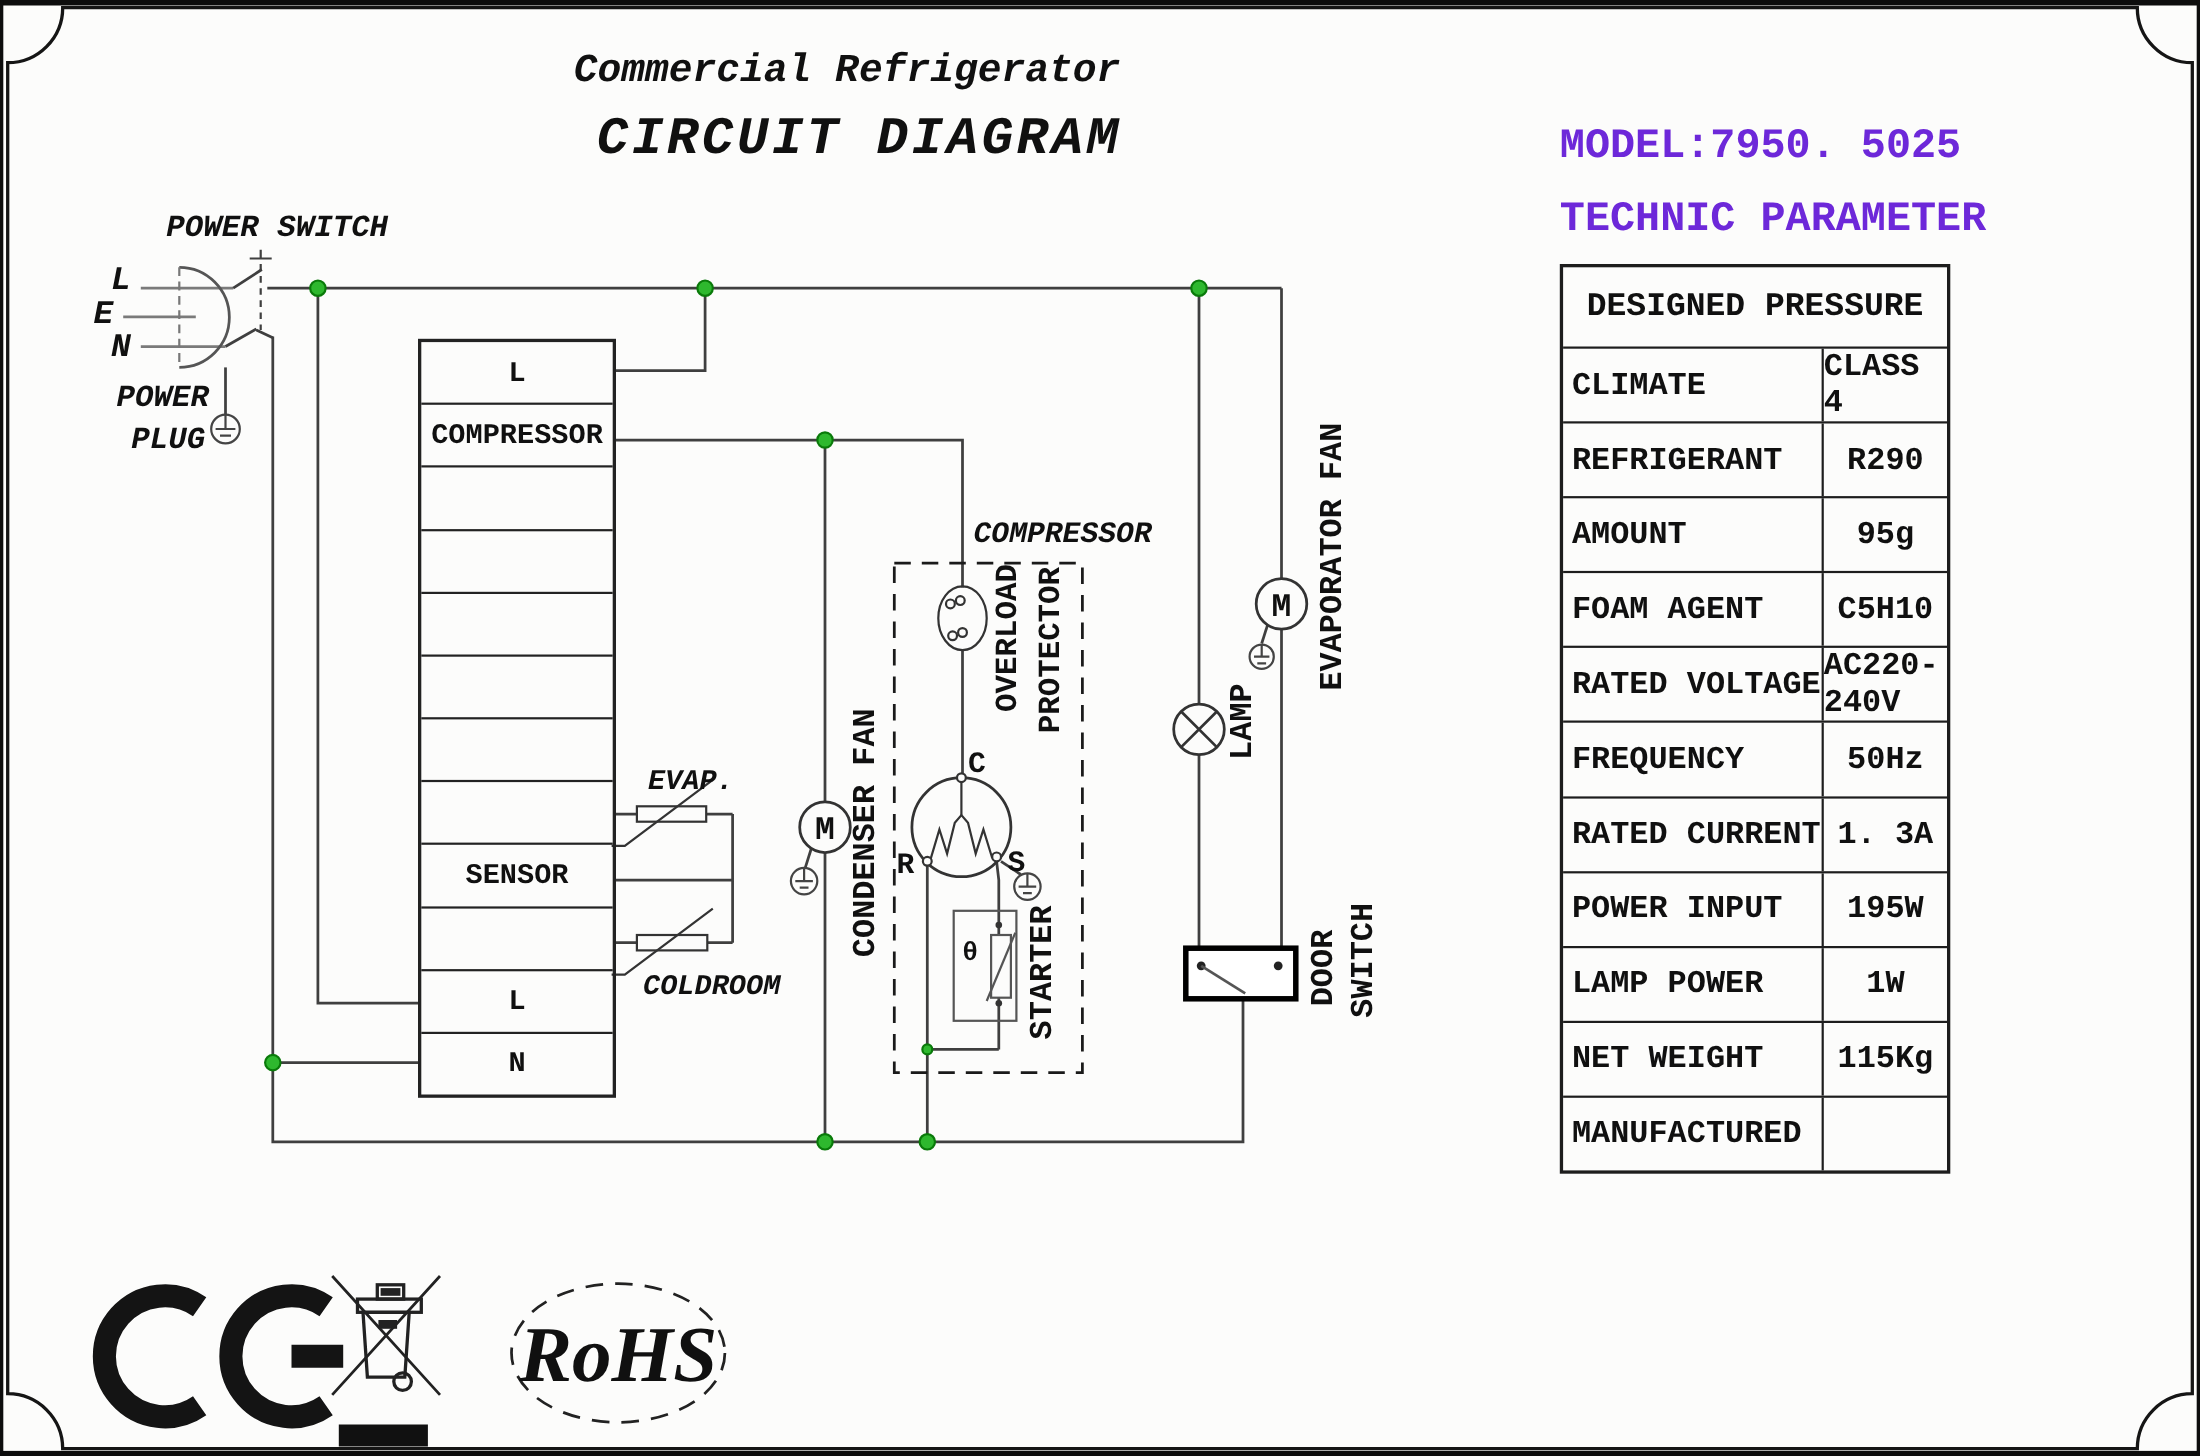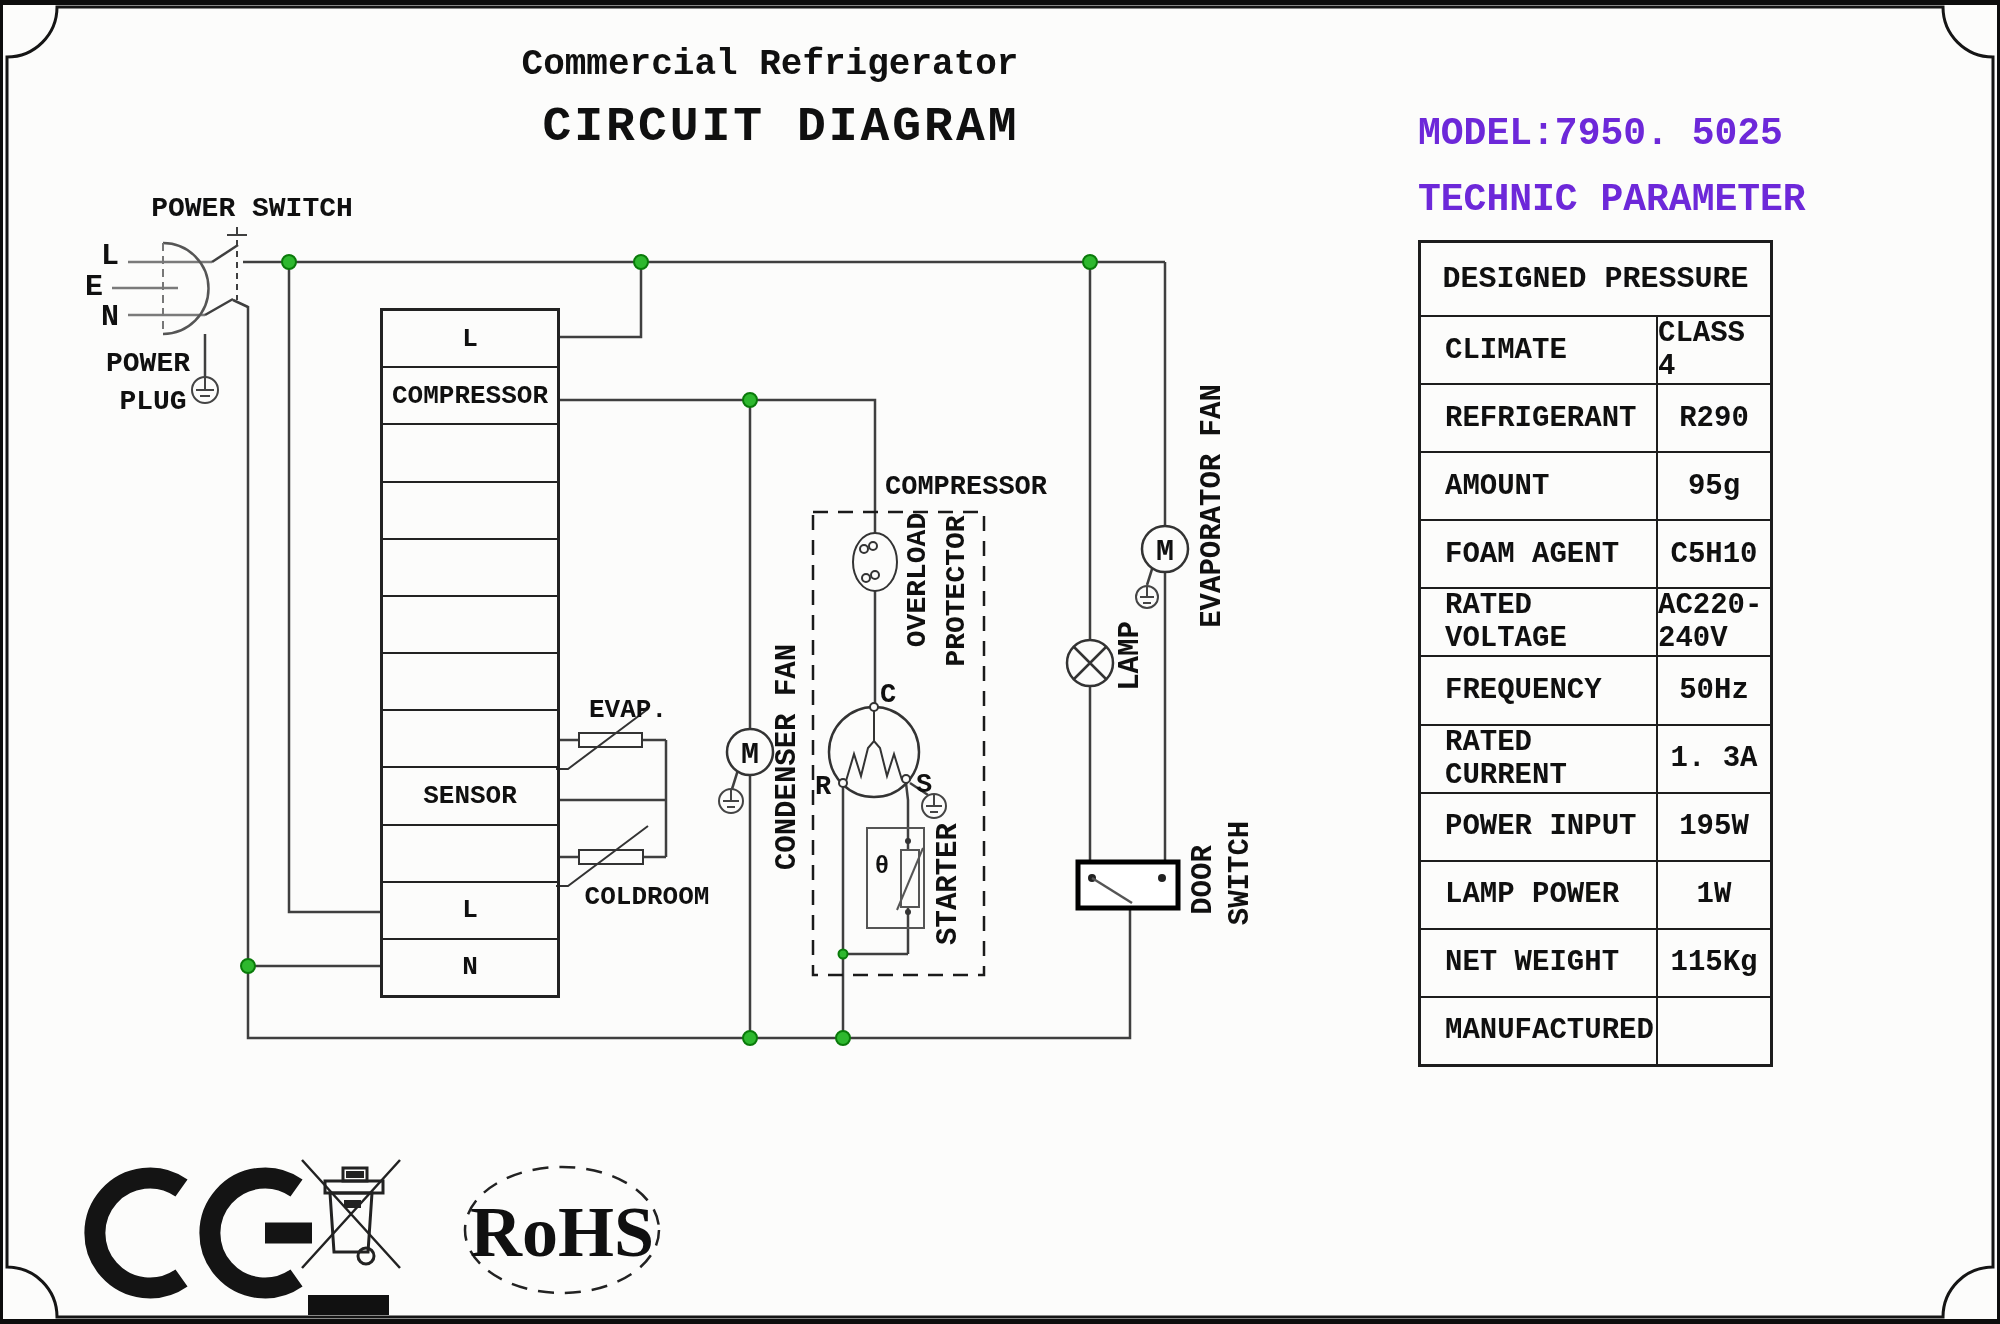--- a/index.html
+++ b/index.html
@@ -3,37 +3,37 @@
 <meta charset="utf-8">
 <style>
   html,body{margin:0;padding:0;background:#e8e8e8;}
   .sheet{
     position:relative;width:2000px;height:1324px;background:#fcfcfb;
     font-family:"Liberation Mono","DejaVu Sans Mono",monospace;
     color:#101010;overflow:hidden;
   }
   .edge{position:absolute;background:#0d0d0d;}
   svg{position:absolute;left:0;top:0;}
-  .hlabel{position:absolute;transform:translate(-50%,-50%);white-space:nowrap;font-weight:bold;color:#101010;}
+  .hlabel{position:absolute;transform:translate(-50%,-50%);white-space:nowrap;font-weight:bold;color:#101010;font-style:italic;}
   .vlabel{position:absolute;transform:translate(-50%,-50%) rotate(-90deg);white-space:nowrap;font-weight:bold;color:#101010;}
   .llabel{position:absolute;white-space:nowrap;font-weight:bold;color:#6d28d9;}
   
   .tblock{position:absolute;left:380px;top:308px;width:180px;height:690px;
     border:3px solid #222;box-sizing:border-box;display:flex;flex-direction:column;background:transparent;}
   .trow{flex:1;display:flex;align-items:center;justify-content:center;
     font-size:26px;font-weight:bold;border-top:2px solid #222;}
   .trow:first-child{border-top:none;}
   
   .ptable{position:absolute;left:1418px;top:240px;width:355px;height:827px;
     border:3px solid #1d1d1d;box-sizing:border-box;display:flex;flex-direction:column;}
   .phead{height:72px;display:flex;align-items:center;justify-content:center;
     font-size:30px;font-weight:bold;border-bottom:2.5px solid #1d1d1d;}
   .prow{flex:1;display:flex;border-bottom:2.5px solid #1d1d1d;}
   .prow:last-child{border-bottom:none;}
-  .pcell-l{width:237px;display:flex;align-items:center;padding-left:24px;
+  .pcell-l{width:237px;display:flex;align-items:center;padding-left:8px;
     box-sizing:border-box;font-size:29px;font-weight:bold;border-right:2.5px solid #1d1d1d;}
   .pcell-v{flex:1;display:flex;align-items:center;justify-content:center;
     font-size:29px;font-weight:bold;}
   .rohs-text{font-family:"Liberation Serif","DejaVu Serif",serif;font-weight:bold;font-size:72px;}
 </style>
 </head>
 <body>
 
 <div class="sheet">
 

